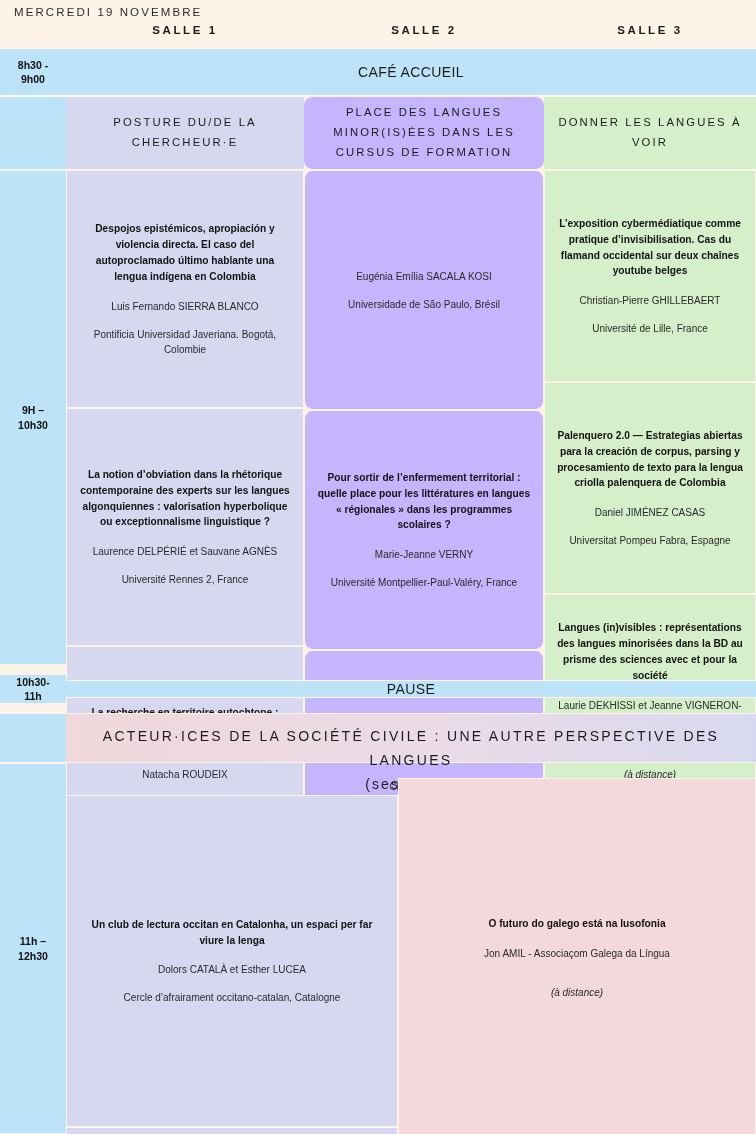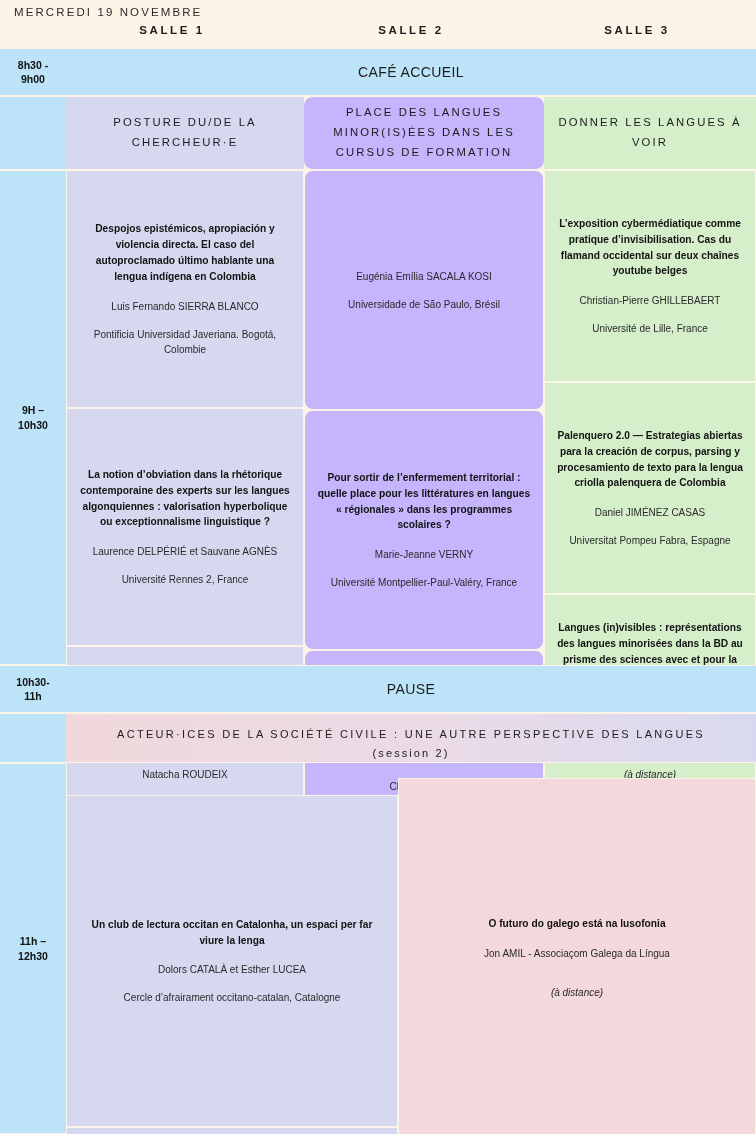--- a/index.html
+++ b/index.html
@@ -29,21 +29,21 @@
   }
   .day-title {
     font-size: 11.5px;
     letter-spacing: 2.1px;
     font-weight: 400;
     color: #2b2b2b;
     text-transform: uppercase;
   }
   .room-headers {
     position: absolute;
-    left: 53px;
+    left: 66px;
     right: 0;
     top: 22px;
     display: flex;
   }
   .room-head {
     text-align: center;
     font-size: 11.5px;
     font-weight: 700;
     letter-spacing: 2.6px;
     color: #1c1c1c;
@@ -146,21 +146,21 @@
     margin-top: 13px;
   }
 
   
   .session2-row { display: flex; }
   .session2-banner {
     flex: 1;
     background: linear-gradient(to right, #f0d8db 0%, #eadbe7 55%, #d8d9f0 100%);
     text-align: center;
     padding: 11px 14px 12px;
-    font-size: 11px;
+    font-size: 14px;
     letter-spacing: 2.3px;
     line-height: 1.7;
     color: #1c1c1c;
     border-top: 1px solid #fdf3e7;
     border-bottom: 1px solid #fdf3e7;
   }
   .session2-banner .sub {
     letter-spacing: 2.1px;
     display: block;
   }
@@ -252,21 +252,21 @@
       </div>
       <div class="cell c3" style="height:180px;">
         <div class="title">Langues (in)visibles : représentations des langues minorisées dans la BD au prisme des sciences avec et pour la société</div>
         <div class="person">Laurie DEKHISSI et Jeanne VIGNERON-BOSBACH</div>
         <div class="affil">Université de Poitiers, France</div>
         <div class="remote">(à distance)</div>
       </div>
     </div>
   </div>
 
-  <div class="row" style="height:48px;">
+  <div class="row" style="height:48px;align-items:center;">
     <div class="time-cell">
       <div>
         <div>10h30-</div>
         <div>11h</div>
       </div>
     </div>
     <div class="band">PAUSE</div>
   </div>
 
   <div class="row session2-row" style="height:50px;">

